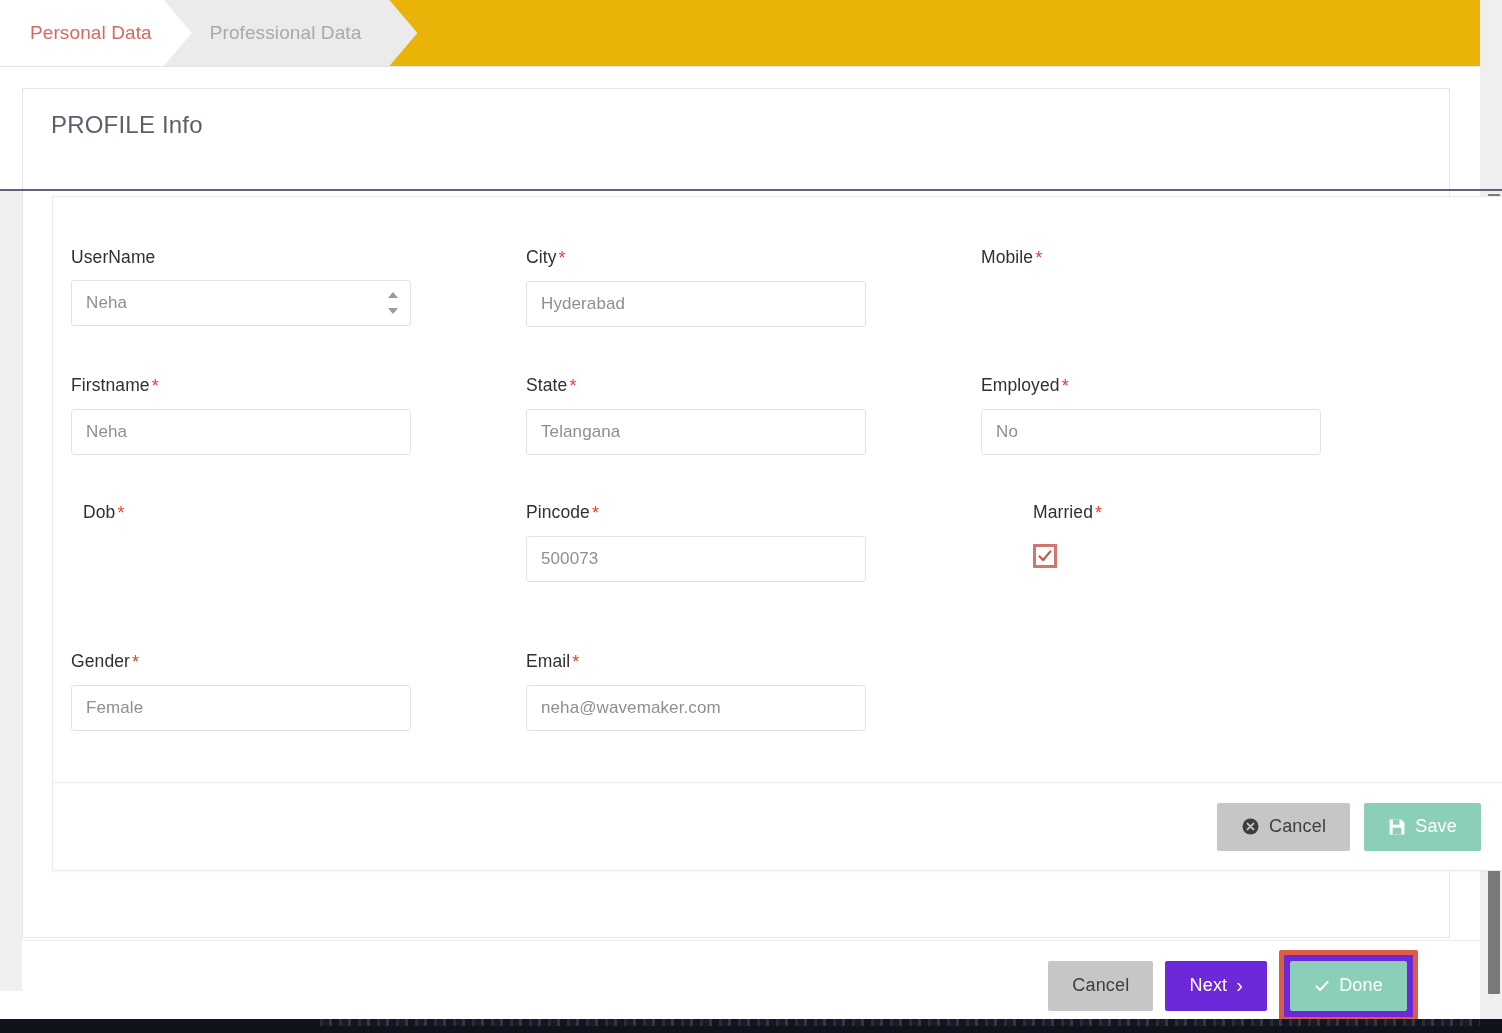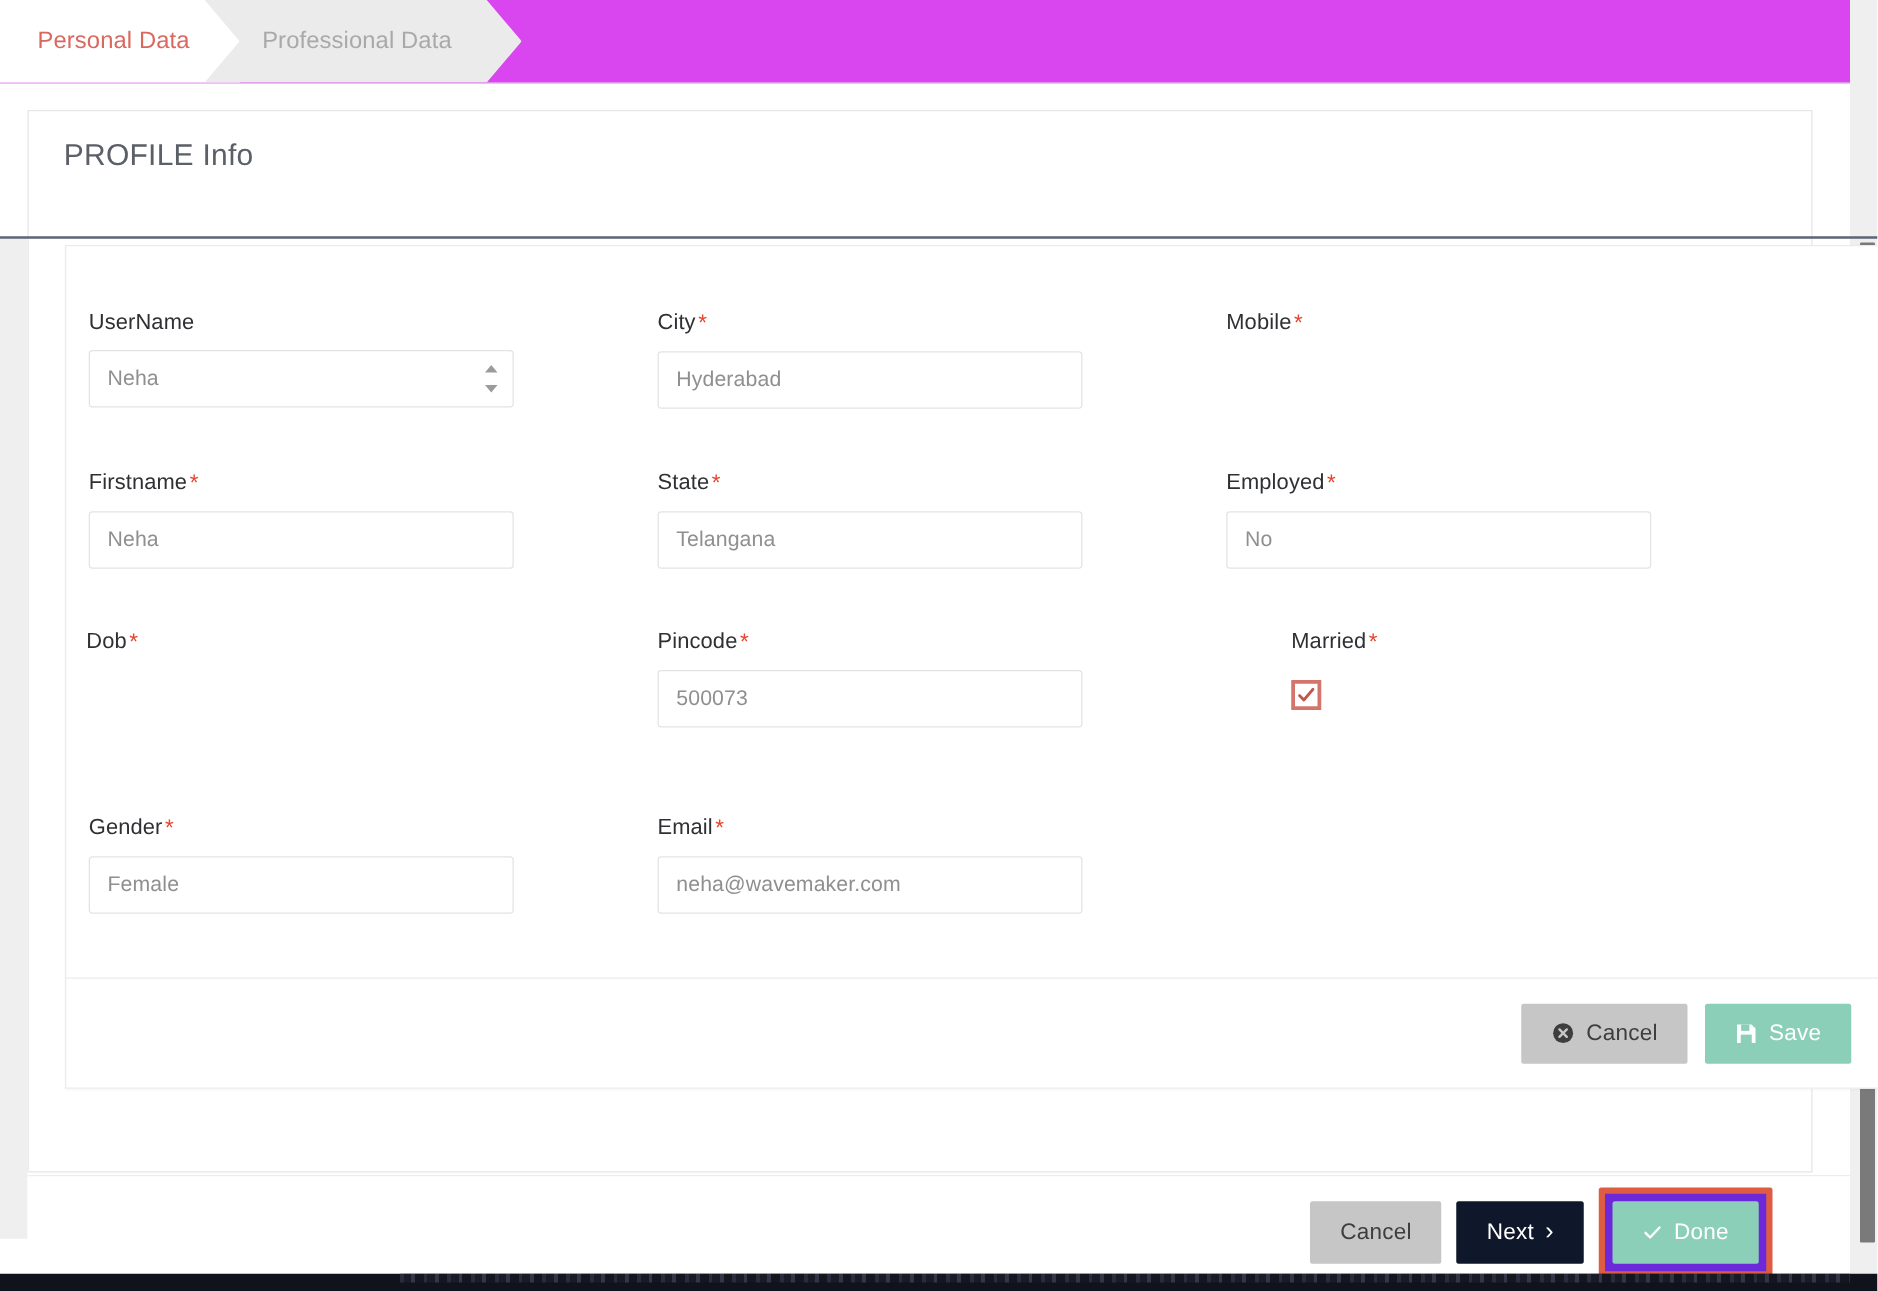--- a/index.html
+++ b/index.html
@@ -17,21 +17,21 @@
     height: 1033px;
     background: #ffffff;
   }
 
   
   .wizard-header {
     position: absolute;
     left: 0; top: 0;
     width: 1480px;
     height: 67px;
-    background: #d946ef;
+    background: #eab308;
     border-bottom: 1px solid #e4e4e4;
   }
   .wiz-steps {
     position: relative;
     height: 66px;
     display: flex;
     align-items: stretch;
   }
   .wiz-step {
     position: relative;
@@ -293,21 +293,21 @@
     border-top: 1px solid #ededed;
     background: #ffffff;
     display: flex;
     align-items: center;
     justify-content: flex-end;
     padding-right: 62px;
     gap: 12px;
     z-index: 15;
   }
   .btn-cancel-wiz { background: #c6c6c6; color: #3e3e3e; min-width: 92px; height: 50px; }
-  .btn-next { background: #0f172a; color: #ffffff; min-width: 100px; height: 50px; }
+  .btn-next { background: #6d28d9; color: #ffffff; min-width: 100px; height: 50px; }
   .btn-done { background: #8ccfb8; color: #ffffff; min-width: 112px; height: 50px; }
   .done-wrap {
     position: relative;
     padding: 6px;
     border: 5px solid #dd5c42;
     background: #6d28d9;
     border-radius: 2px;
     display: inline-flex;
   }
 
@@ -392,21 +392,21 @@
           <div class="txt-input">Telangana</div>
         </div>
 
         <div class="field" style="left:928px; top:138px;">
           <div class="field-label">
             <span>Employed</span><span class="req">*</span>
           </div>
           <div class="txt-input">No</div>
         </div>
 
-        <div class="field" style="left:16px; top:265px;">
+        <div class="field" style="left:30px; top:265px;">
           <div class="field-label">
             <span>Dob</span><span class="req">*</span>
           </div>
         </div>
 
         <div class="field" style="left:473px; top:265px;">
           <div class="field-label">
             <span>Pincode</span><span class="req">*</span>
           </div>
           <div class="txt-input">500073</div>

